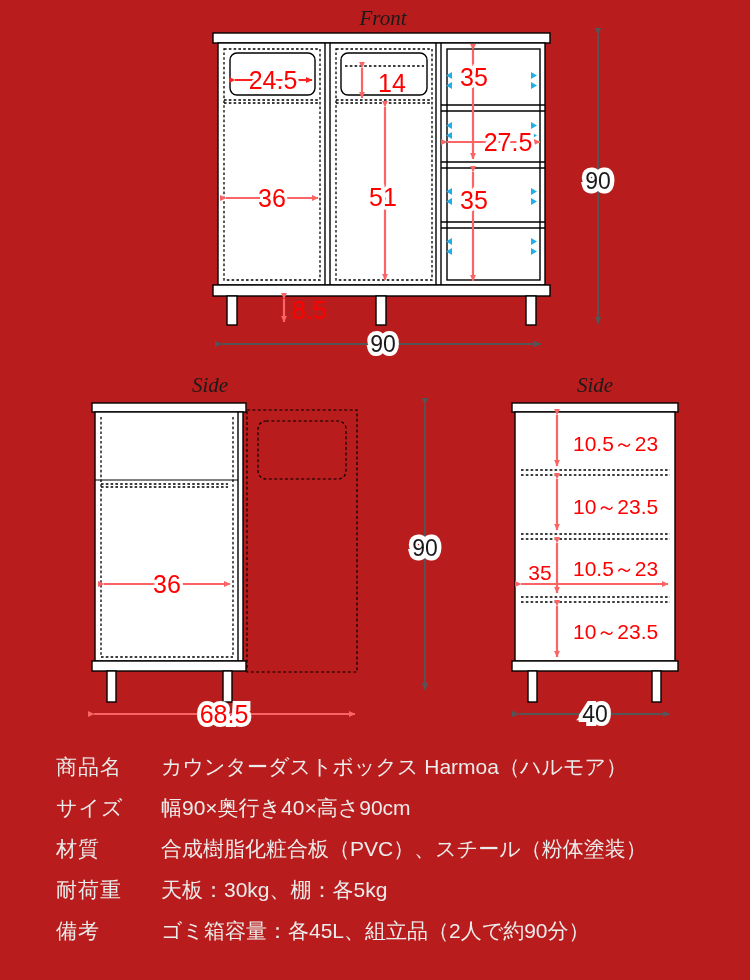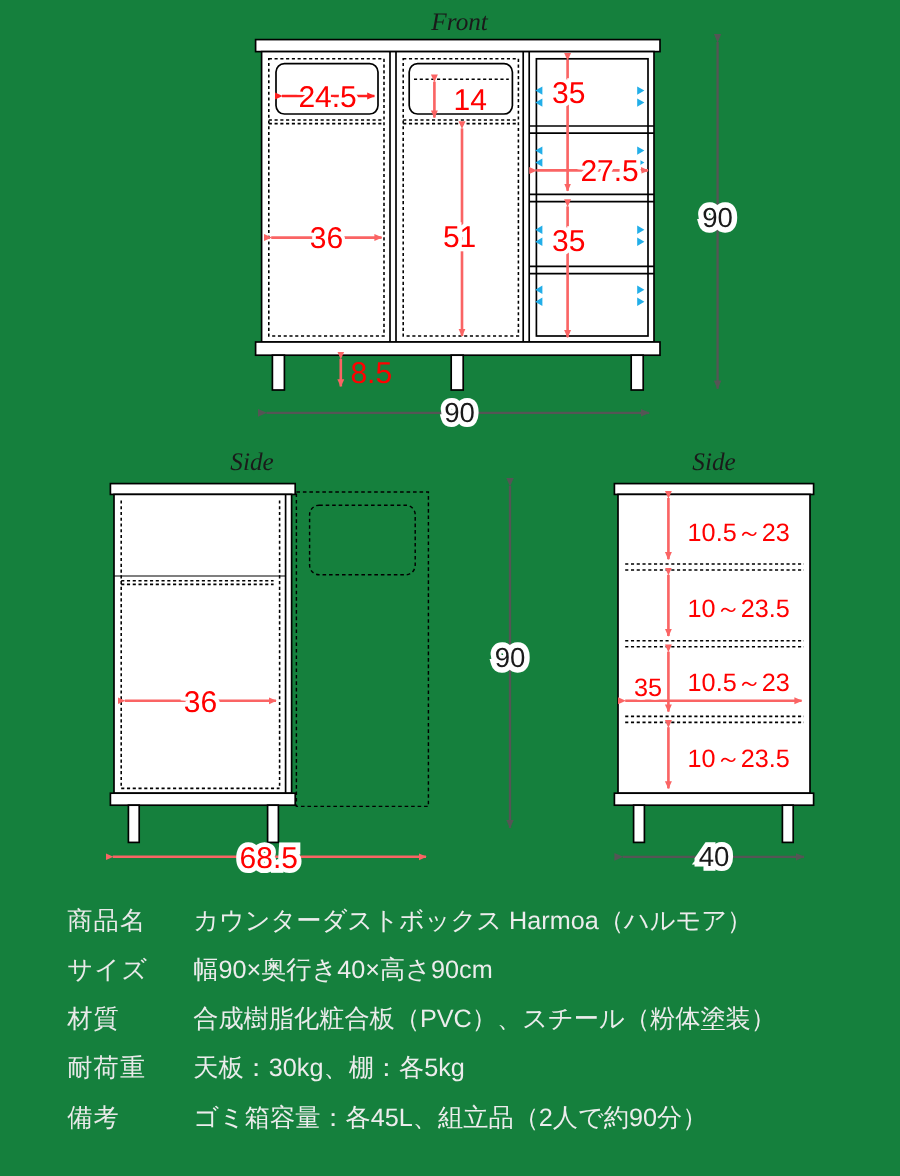--- a/index.html
+++ b/index.html
@@ -6,21 +6,21 @@
   html, body {
     margin: 0; padding: 0;
     width: 750px; height: 980px;
     background: #ffffff;
     font-family: "Liberation Sans", sans-serif;
   }
   #page {
     position: relative;
     width: 750px; height: 980px;
     overflow: hidden;
-    background: #15803d;
+    background: #b91c1c;
   }
   #drawing {
     position: absolute;
     left: 0; top: 0;
     width: 750px; height: 745px;
   }
   .view-title {
     font-family: "Liberation Serif", serif;
     font-style: italic;
     font-size: 21px;

